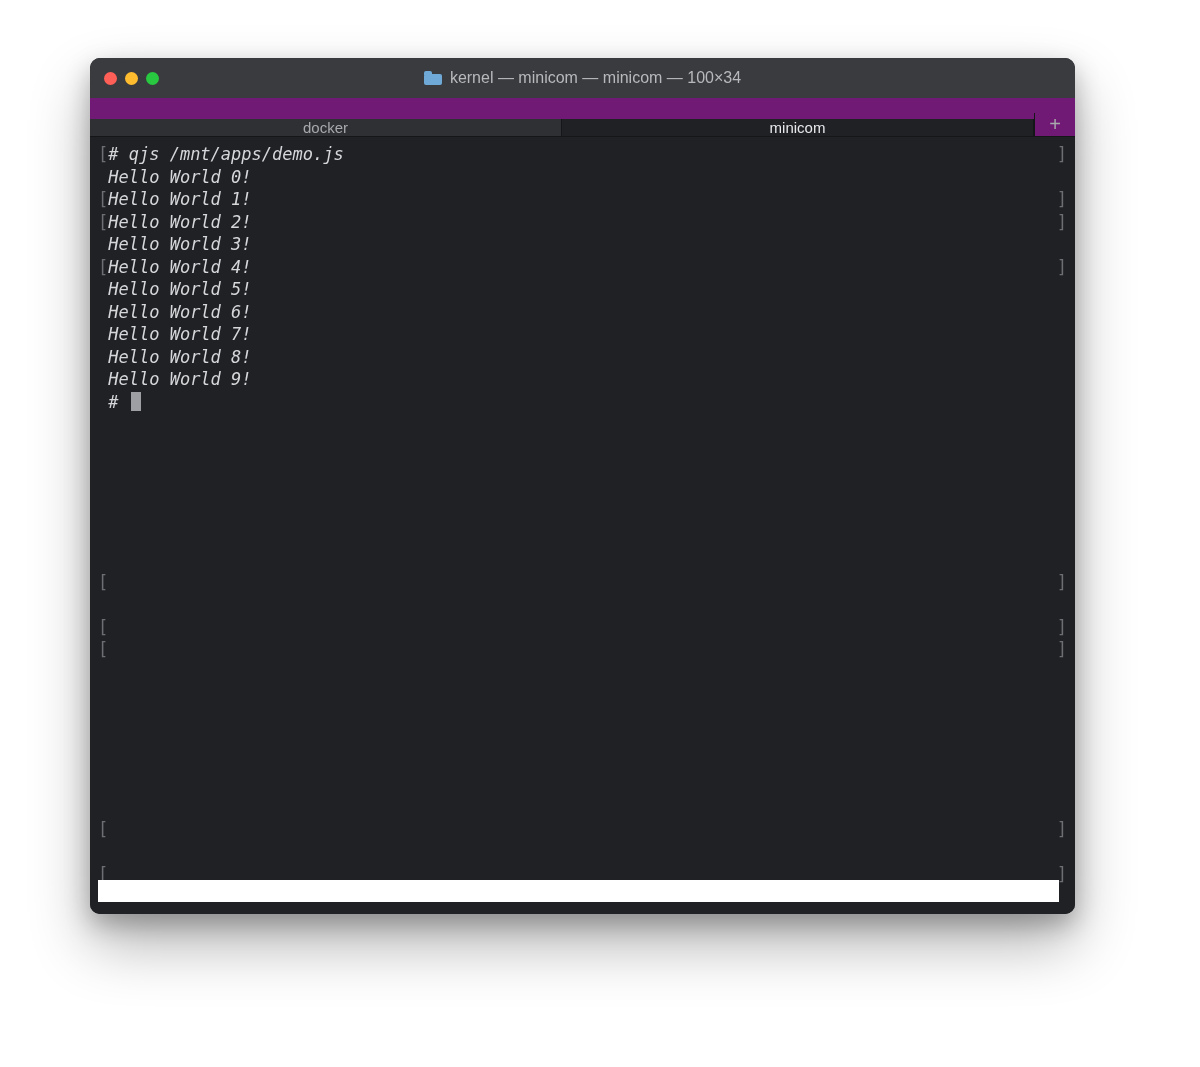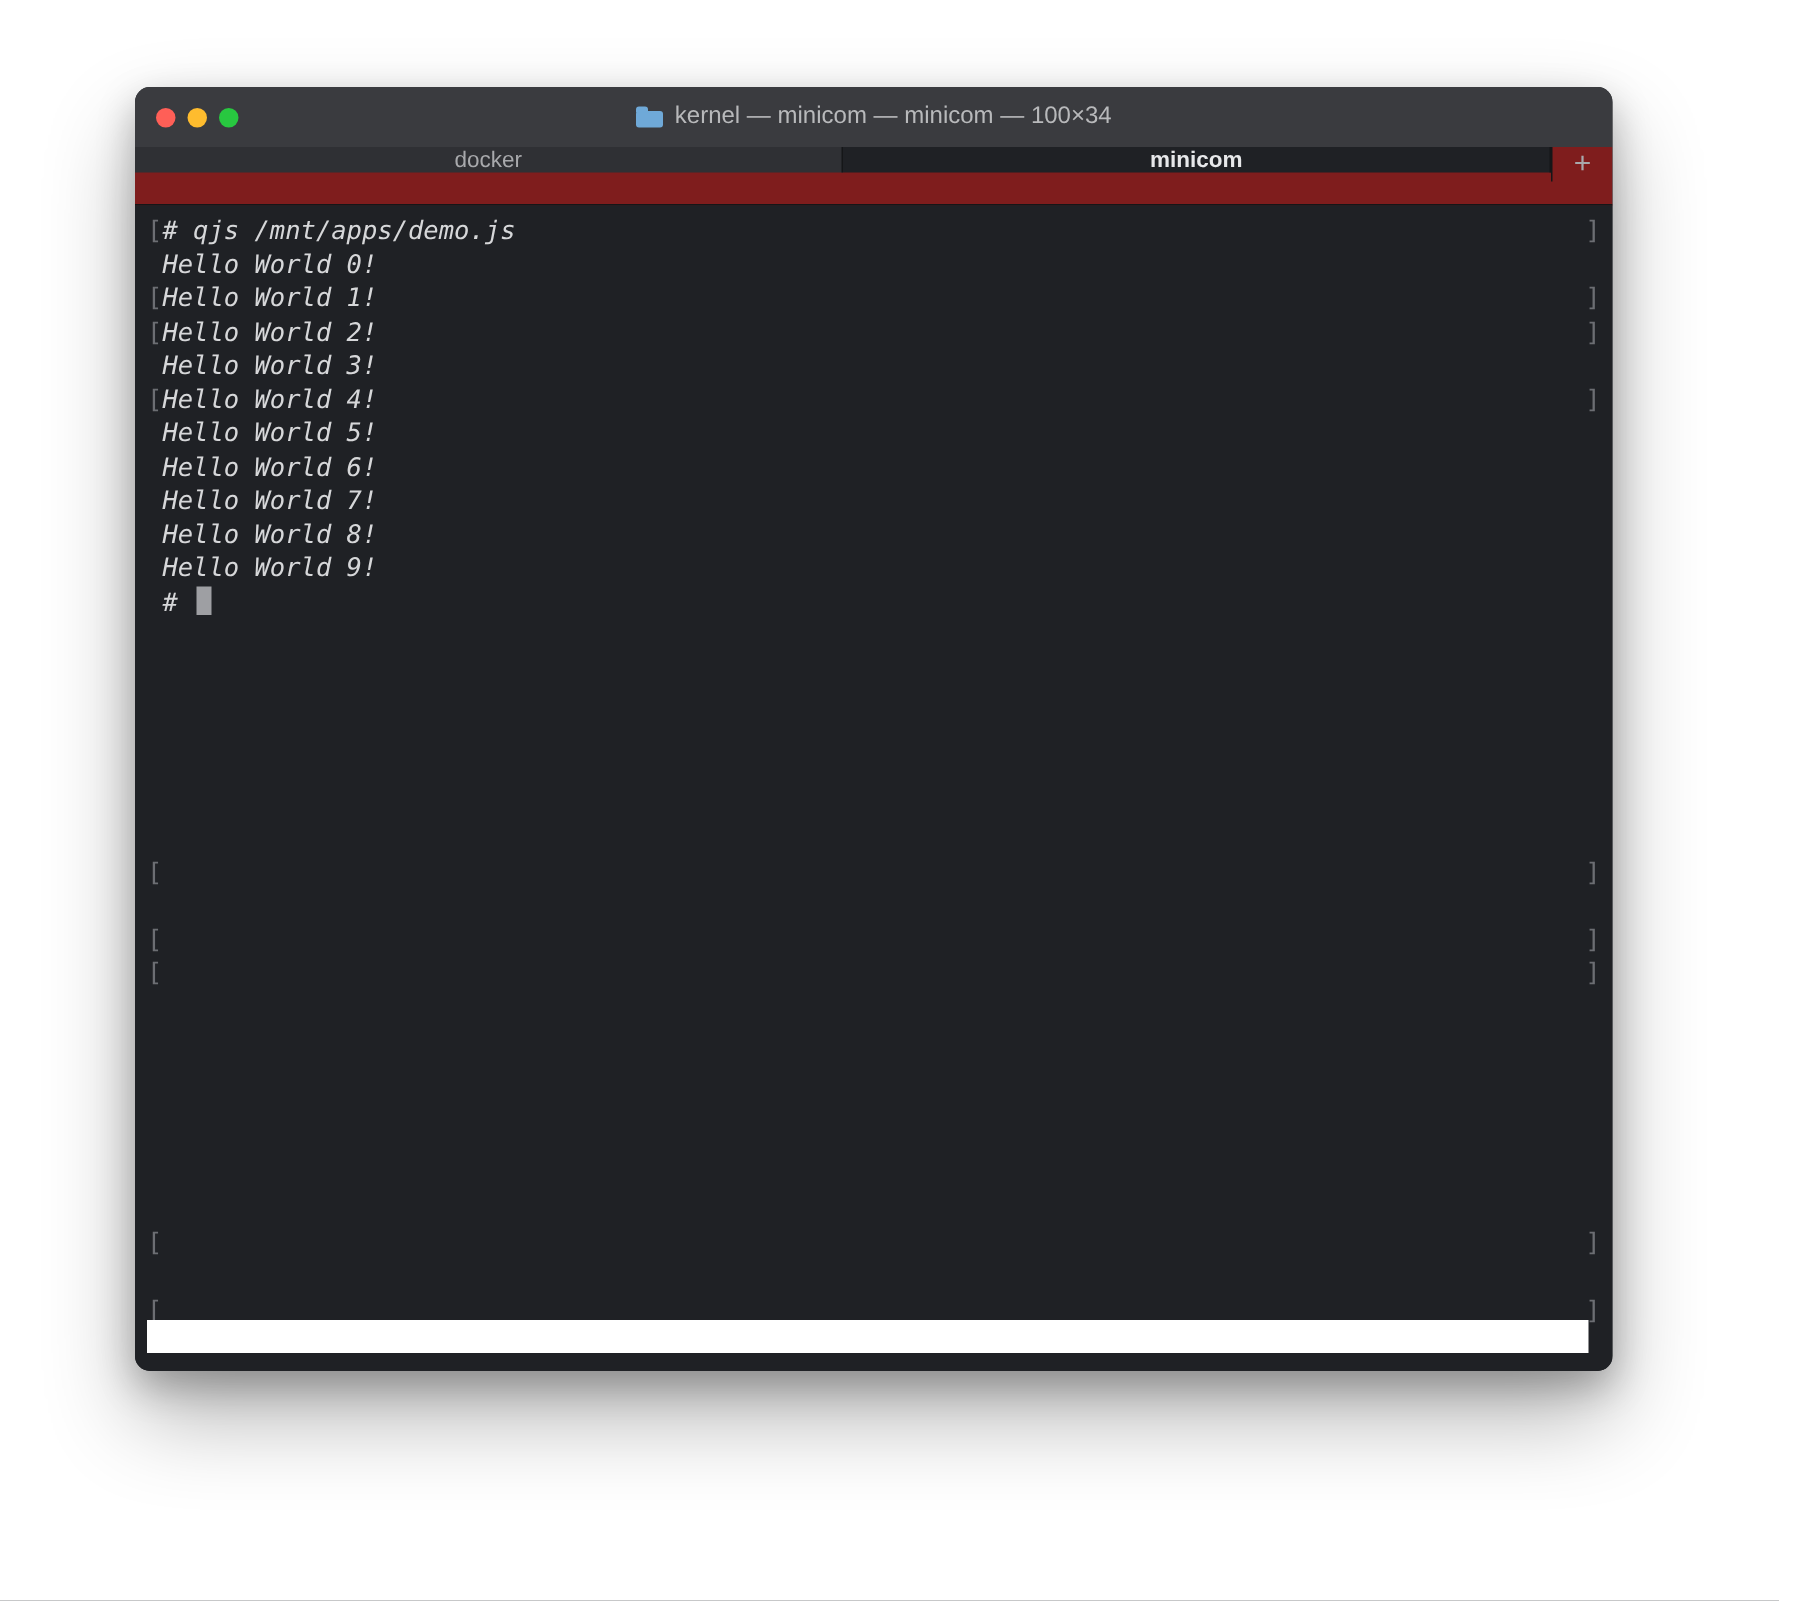--- a/index.html
+++ b/index.html
@@ -78,44 +78,43 @@
     position: absolute;
     left: 0; top: 0;
     width: 8px; height: 4px;
     background: #6fa9d8;
     border-radius: 2px 2px 0 0;
   }
 
   
   .tabbar {
     height: 38px;
-    background: #7f1d1d;
-    display: flex;
-    align-items: flex-start;
+    background: #701a75;
+    display: flex;
+    align-items: flex-end;
     flex: 0 0 auto;
     border-bottom: 1px solid #151618;
   }
   .tab {
     flex: 1 1 0;
     display: flex;
     align-items: center;
     justify-content: center;
     color: #bcbdc0;
     font-size: 15px;
     border-right: 1px solid #151618;
     cursor: default;
   }
   .tab.inactive {
     background: #2f3034;
     color: #a8a9ac;
   }
   .tab.active {
     background: #1f2125;
     color: #e7e8ea;
-    font-weight: bold;
   }
   .newtab {
     width: 40px;
     display: flex;
     align-items: center;
     justify-content: center;
     color: #a8a9ac;
     border-left: 1px solid #151618;
     font-size: 20px;
     cursor: default;

